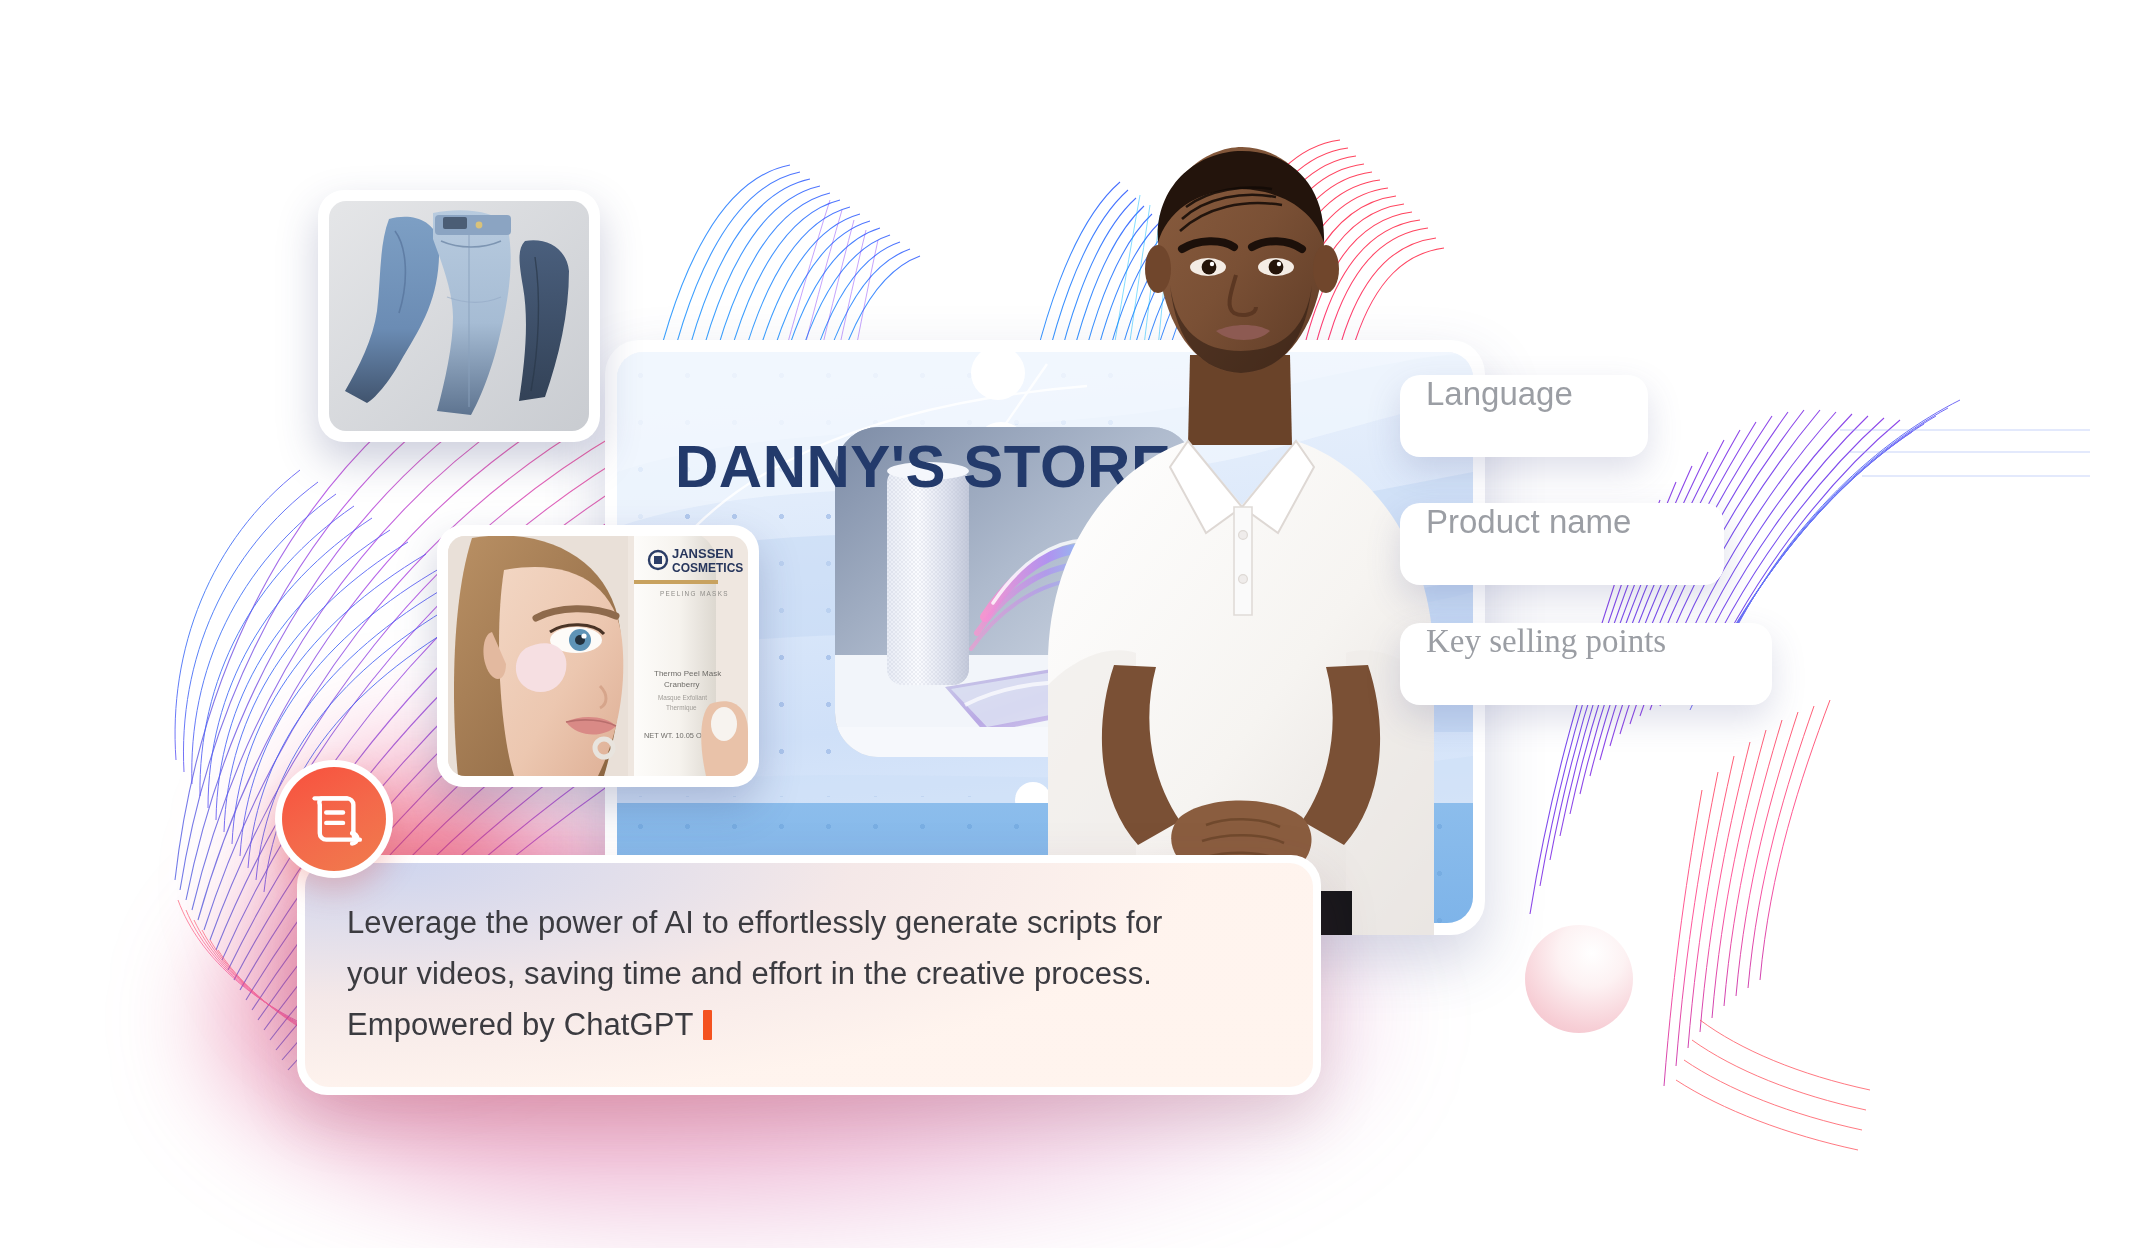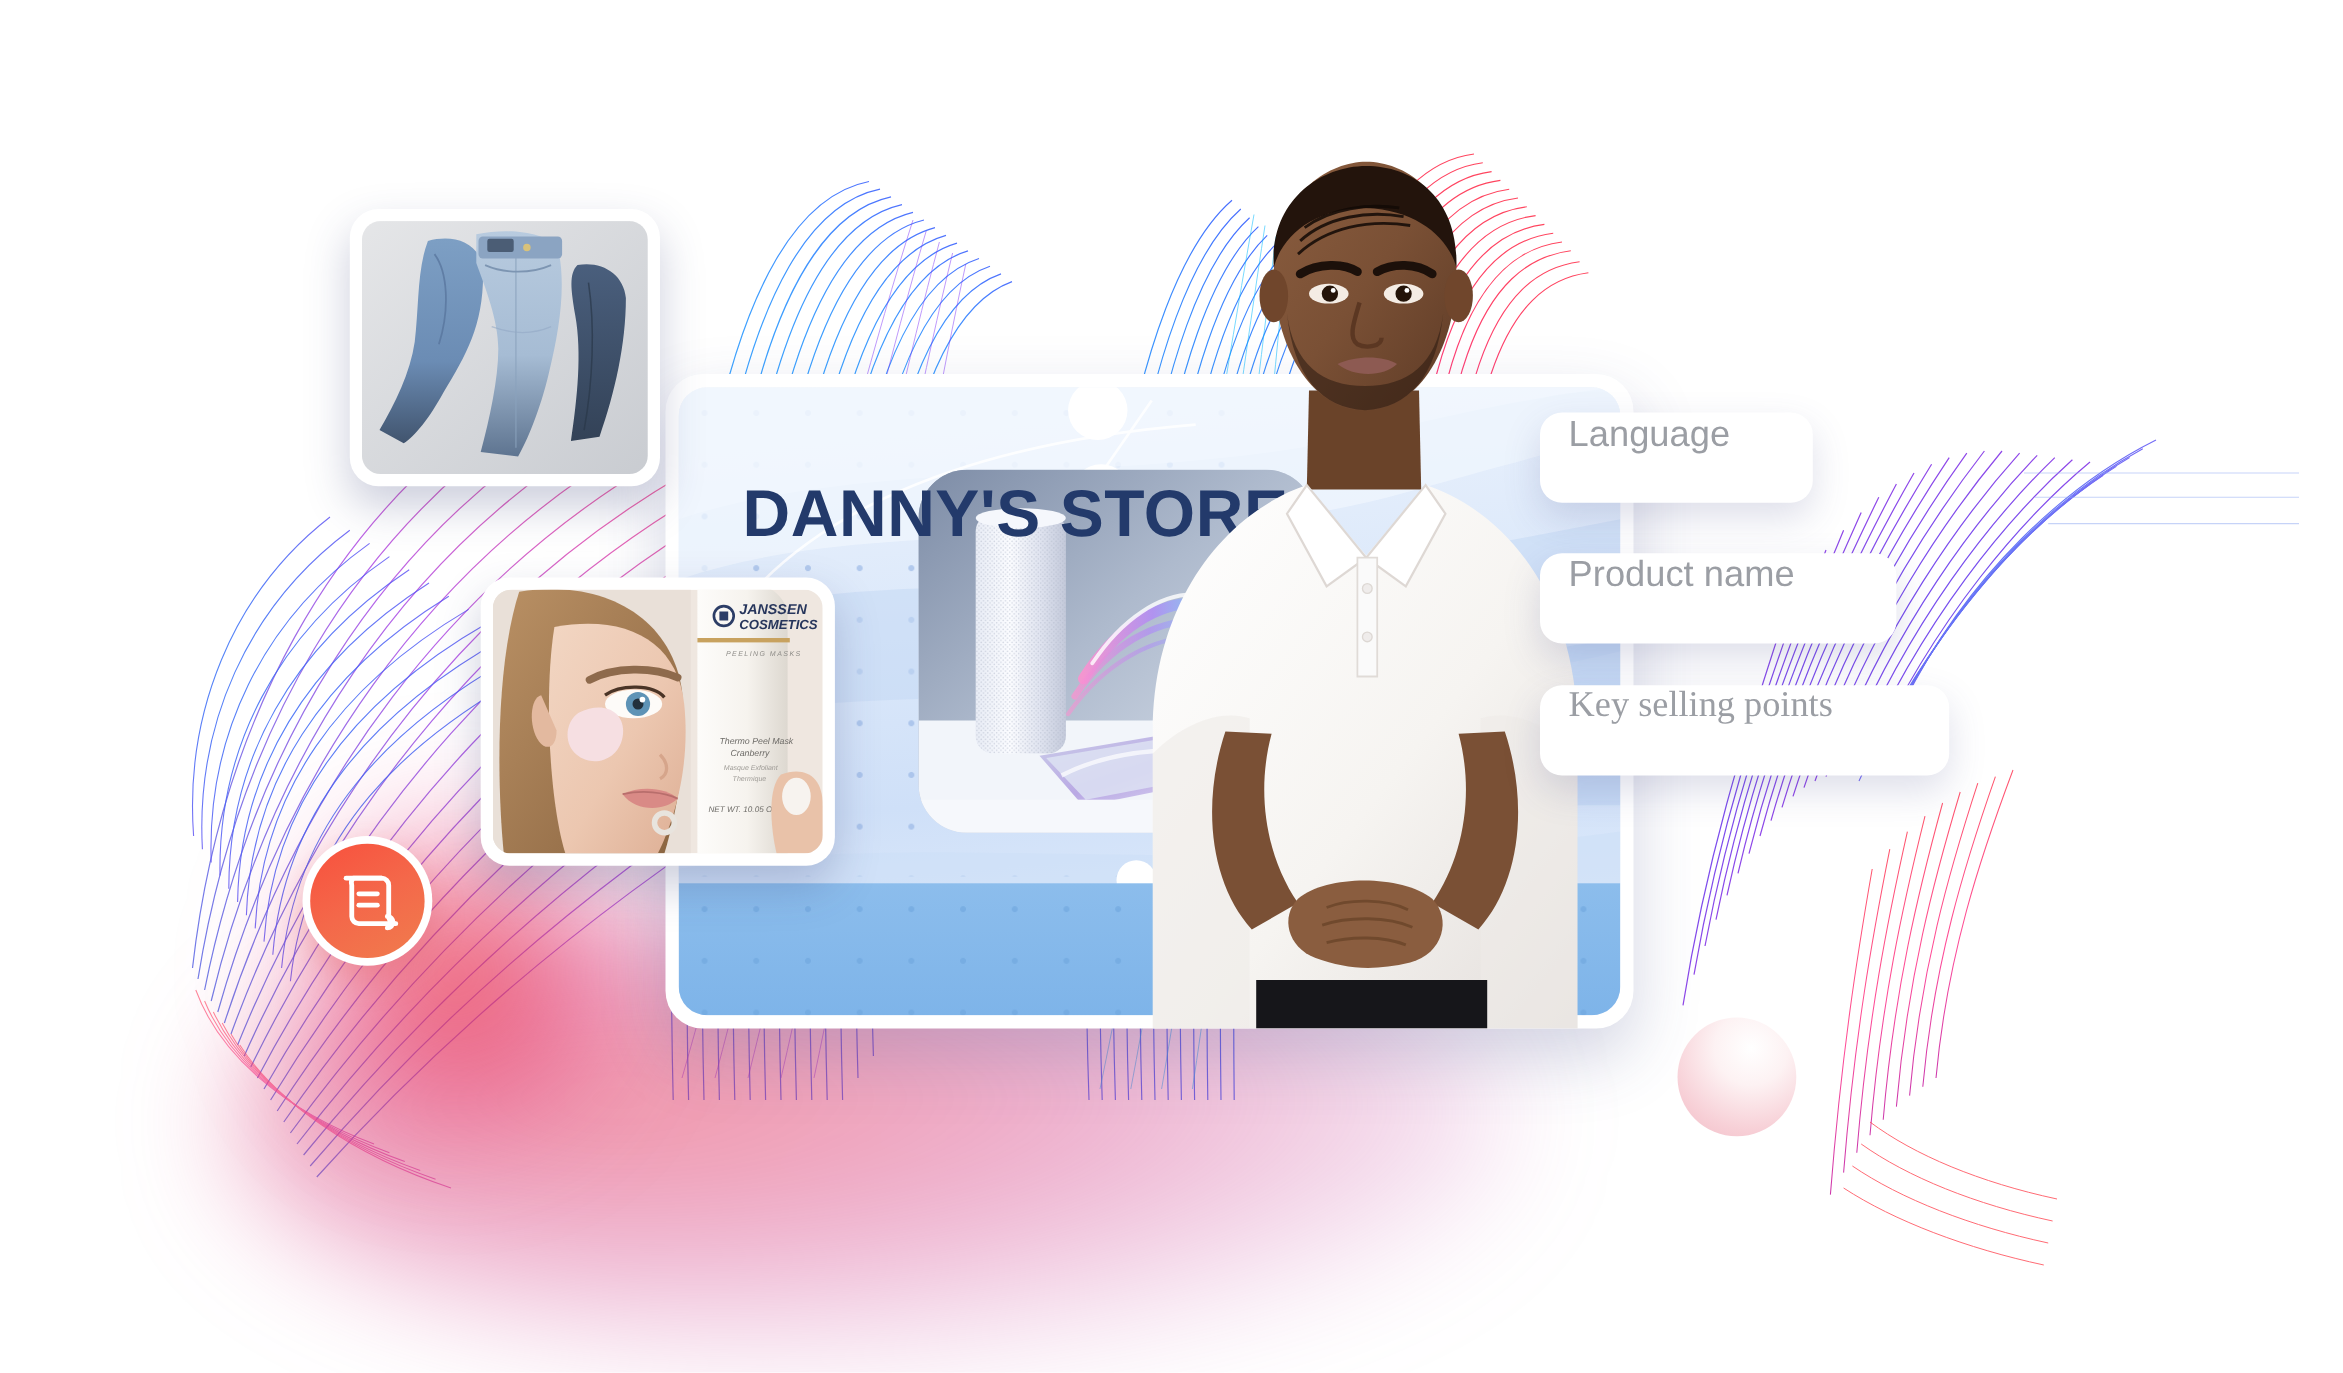--- a/index.html
+++ b/index.html
@@ -58,21 +58,21 @@
     font-size:40px;font-weight:800;letter-spacing:1px;white-space:nowrap;
   }
 
   
   .thumb{
     position:absolute;background:#fff;border-radius:26px;padding:11px;
     box-sizing:border-box;box-shadow:0 18px 40px rgba(55,62,120,.25);
   }
   .thumb-in{width:100%;height:100%;border-radius:17px;overflow:hidden;position:relative;}
   #thumb-jeans{left:318px;top:190px;width:282px;height:252px;z-index:6;}
-  #thumb-cosmetic{left:437px;top:525px;width:322px;height:262px;z-index:7;font-style:italic;}
+  #thumb-cosmetic{left:437px;top:525px;width:322px;height:262px;z-index:7;}
 
   
   #hero-product{
     position:absolute;left:218px;top:75px;width:360px;height:330px;border-radius:44px;
     overflow:hidden;background:linear-gradient(150deg,#8d9cb4 0%,#b9c4d6 30%,#e7ecf5 70%,#fdfdff 100%);
   }
 
   
   #presenter{position:absolute;left:1030px;top:145px;width:420px;height:790px;z-index:20;}
   #presenter svg{width:100%;height:100%;display:block;}
@@ -611,20 +611,29 @@
   <div id="pill-language" class="pill">
     <span>Language</span>
   </div>
   <div id="pill-product" class="pill">
     <span>Product name</span>
   </div>
   <div id="pill-selling" class="pill">
     <span>Key selling points</span>
   </div>
 
+  <div id="script-card">
+    <div id="script-inner">
+      <div id="script-text">
+        <span>Leverage the power of AI to effortlessly generate scripts for</span><br>
+        <span>your videos, saving time and effort in the creative process.</span><br>
+        <span>Empowered by ChatGPT</span><i class="caret"></i>
+      </div>
+    </div>
+  </div>
 
   <div id="script-badge">
     <div class="ring">
       <svg width="62" height="62" viewBox="0 0 48 48" fill="none">
         <path d="M14 8 h20 a5 5 0 0 1 5 5 v22 a5 5 0 0 0 5 5 h-26 a5 5 0 0 1 -5 -5 v-22 a5 5 0 0 1 1 -5 z" stroke="#ffffff" stroke-width="3.4" stroke-linejoin="round" stroke-linecap="round"></path>
         <path d="M9 8 h25" stroke="#ffffff" stroke-width="3.4" stroke-linecap="round"></path>
         <path d="M18 19 h13" stroke="#ffffff" stroke-width="3.4" stroke-linecap="round"></path>
         <path d="M18 27 h13" stroke="#ffffff" stroke-width="3.4" stroke-linecap="round"></path>
         <path d="M38 35 a4 4 0 0 1 4 4 a4 4 0 0 1 -4 4" stroke="#ffffff" stroke-width="3.4" stroke-linecap="round"></path>
       </svg>

